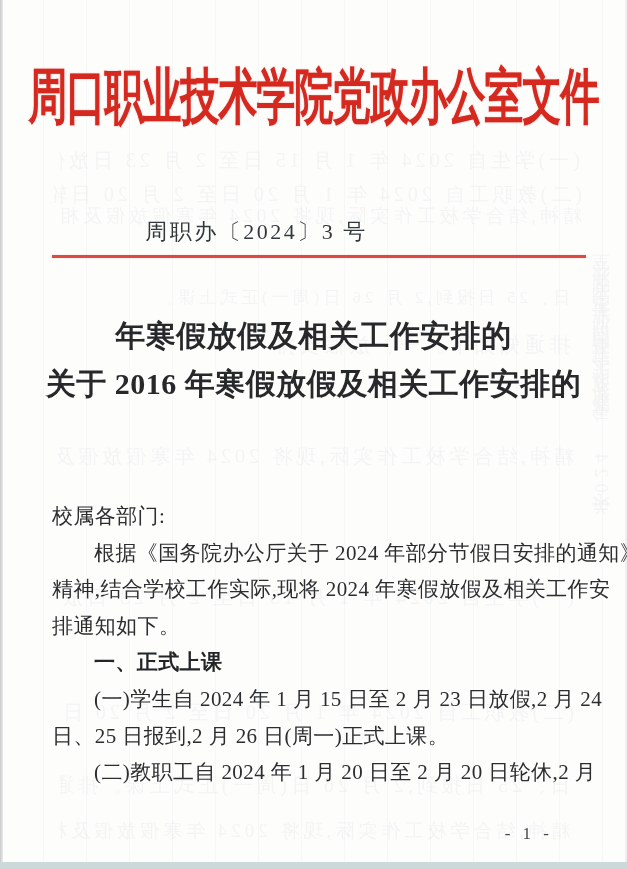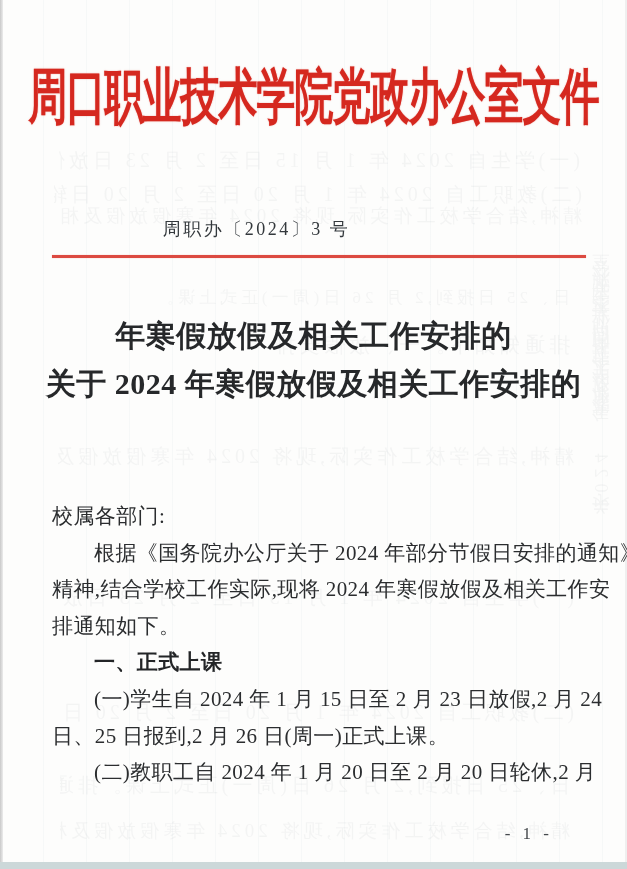--- a/index.html
+++ b/index.html
@@ -34,21 +34,21 @@
     position:absolute;top:75px;left:0;width:627px;text-align:center;
     font-size:39px;line-height:44px;font-weight:bold;
     color:var(--header-red,#d5281f);
     letter-spacing:-1px;
     transform:scaleY(1.55);transform-origin:center center;
     text-shadow:0 0 1px rgba(213,40,31,.55);
     white-space:nowrap;
   }
   .doc-number{
     position:absolute;top:217px;left:0;width:513px;text-align:center;
-    font-size:18px;color:#33383c;letter-spacing:2.5px;
+    font-size:22px;color:#33383c;letter-spacing:2.5px;
   }
   .red-rule{
     position:absolute;top:255px;left:52px;width:534px;height:3px;
     background:var(--rule-red,#dc4a41);
     box-shadow:0 0 1px rgba(220,74,65,.6);
   }
   .title-block{
     position:absolute;top:312px;left:0;width:627px;text-align:center;
     color:#26282a;font-weight:bold;
   }
@@ -95,21 +95,21 @@
   <div class="edge-bottom"></div>
 
   <div class="header-red">周口职业技术学院党政办公室文件</div>
 
   <div class="doc-number">周职办〔2024〕3 号</div>
 
   <div class="red-rule"></div>
 
   <div class="title-block">
     <div class="t t1">年寒假放假及相关工作安排的</div>
-    <div class="t t2">关于 2024 年寒假放假及相关工作安排的</div>
+    <div class="t t2">关于 2016 年寒假放假及相关工作安排的</div>
   </div>
 
   <div class="body-block">
     <div class="line">校属各部门:</div>
     <div id="body-lines">
         <div class="line indent">根据《国务院办公厅关于 2024 年部分节假日安排的通知》</div>
         <div class="line">精神,结合学校工作实际,现将 2024 年寒假放假及相关工作安</div>
         <div class="line">排通知如下。</div>
         <div class="line indent hei">一、正式上课</div>
         <div class="line indent">(一)学生自 2024 年 1 月 15 日至 2 月 23 日放假,2 月 24</div>

